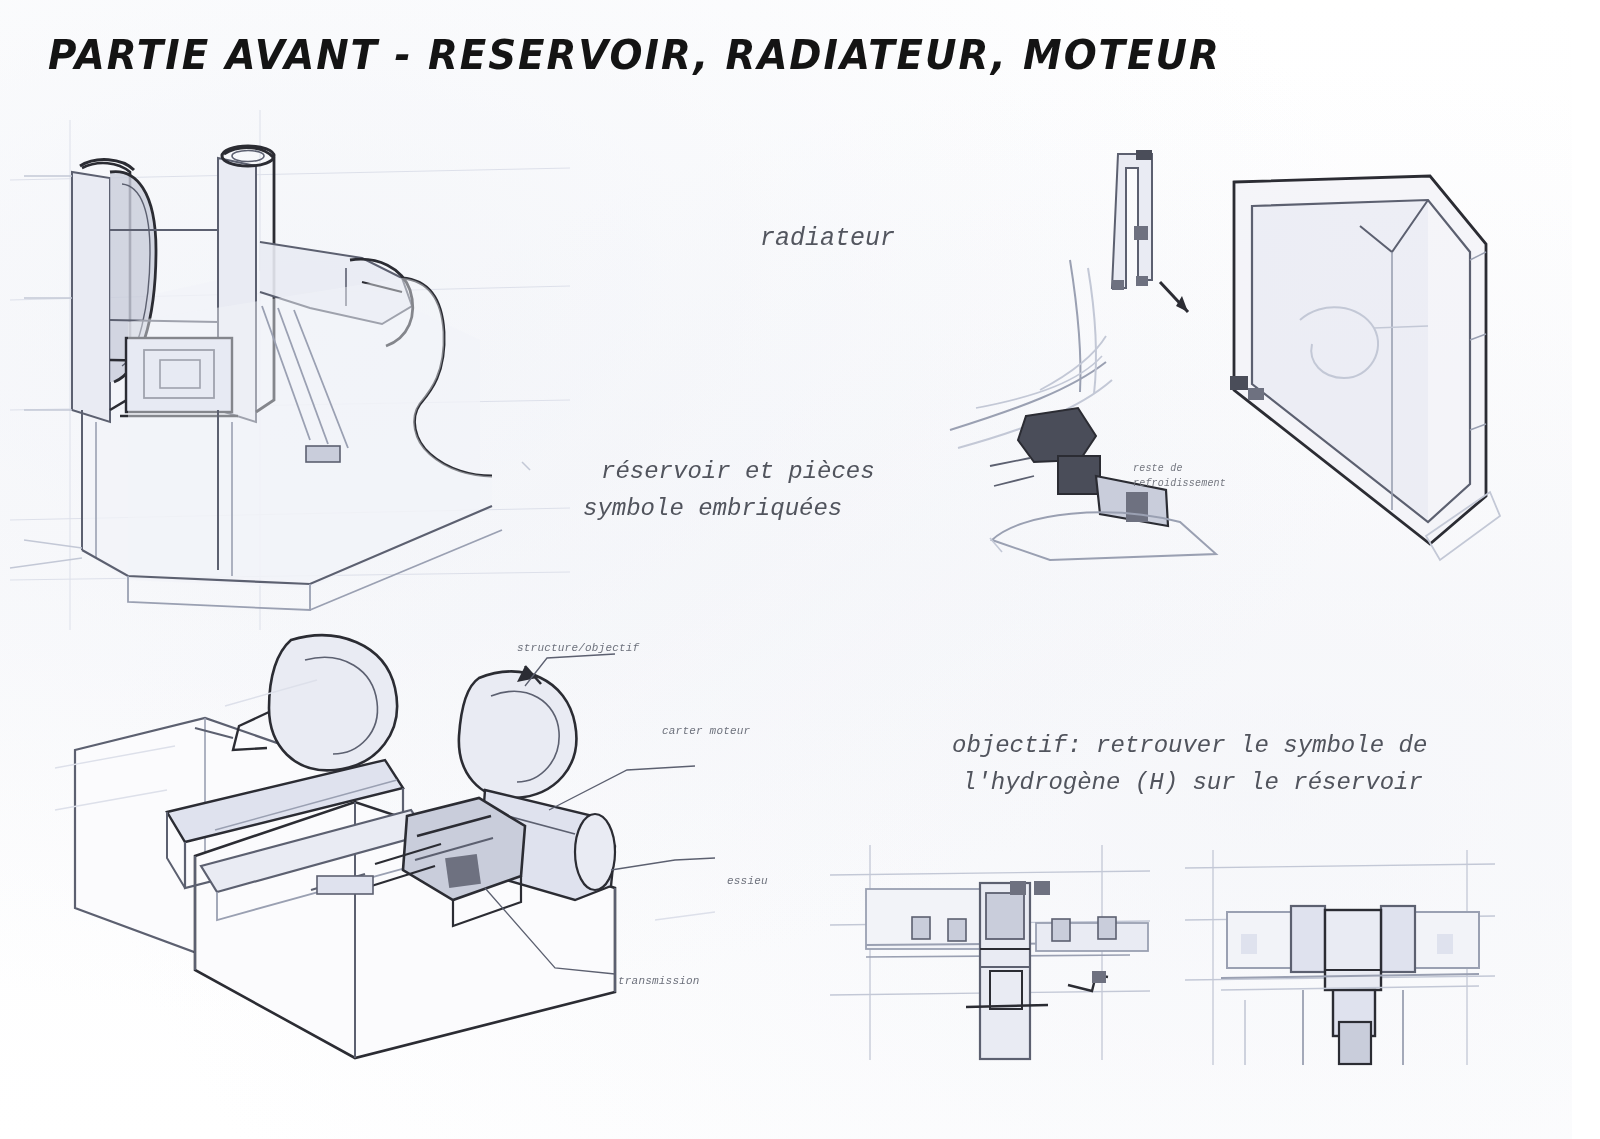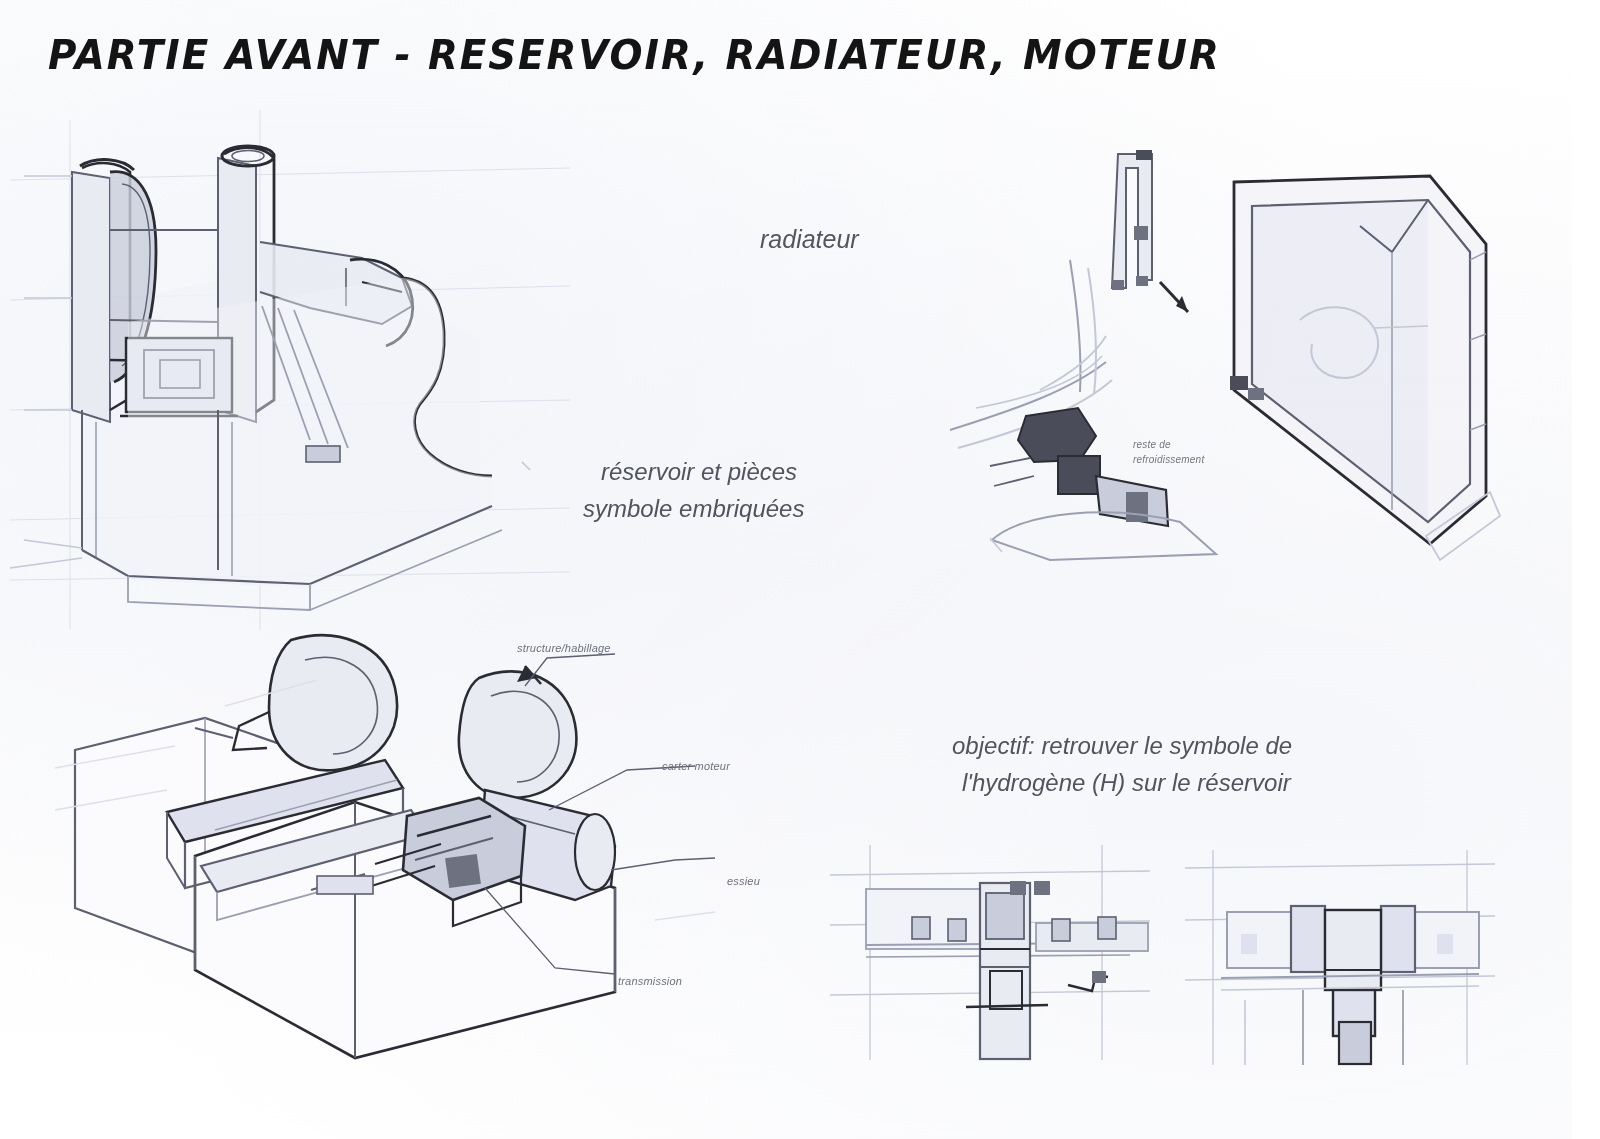--- a/index.html
+++ b/index.html
@@ -38,30 +38,30 @@
     letter-spacing: 2.0px;
     color: #141414;
     white-space: nowrap;
     transform: scaleX(0.97);
     transform-origin: left center;
   }
 
   
   .annot {
     position: absolute;
-    font-family: Liberation Sans, sans-serif;
+    font-family: Liberation Mono, monospace;
     font-style: italic;
     color: #4b4f5a;
     white-space: pre;
     line-height: 1.45;
   }
   .annot.big   { font-size: 25px; color: #53565f; }
   .annot.mid   { font-size: 24px; color: #51545d; }
   .annot.tiny  { font-size: 11px; color: #6d717c; letter-spacing: .2px; font-style: italic; }
-  .annot.tiny2 { font-size: 10px; color: #73767f; letter-spacing: .2px; font-style: italic; }
+  .annot.tiny2 { font-size: 10px; color: #73767f; letter-spacing: .2px; font-style: italic; margin-top: 24px; }
 
   
   .sketch { position: absolute; }
   svg { display: block; overflow: visible; }
 
   .ink-dark  { stroke: #2b2c33; fill: none; }
   .ink-mid   { stroke: #5c6070; fill: none; }
   .ink-light { stroke: #9aa0b2; fill: none; }
   .ink-faint { stroke: #c3c8d6; fill: none; }
   .ink-ghost { stroke: #dde0ea; fill: none; }
@@ -412,21 +412,21 @@
 
   <div class="annot mid" style="left:583px; top:455px;margin-left:18px;">réservoir et pièces</div>
   <div class="annot mid" style="left:583px; top:492px;">symbole embriquées</div>
 
   <div class="annot mid" style="left:952px; top:729px;">objectif: retrouver le symbole de</div>
   <div class="annot mid" style="left:962px; top:766px;">l'hydrogène (H) sur le réservoir</div>
 
   <div class="annot tiny2" style="left:1133px; top:438px;">reste de</div>
   <div class="annot tiny2" style="left:1133px; top:453px;text-align:right;">refroidissement</div>
 
-  <div class="annot tiny" style="left:517px; top:641px;">structure/habillage</div>
-
-  <div class="annot tiny" style="left:662px; top:759px;">carter moteur</div>
+  <div class="annot tiny" style="left:517px; top:641px;">structure/objectif</div>
+
+  <div class="annot tiny" style="left:662px; top:724px;">carter moteur</div>
 
   <div class="annot tiny" style="left:727px; top:874px;">essieu</div>
 
   <div class="annot tiny" style="left:618px; top:974px;">transmission</div>
 
 </div>
 
 </body></html>

